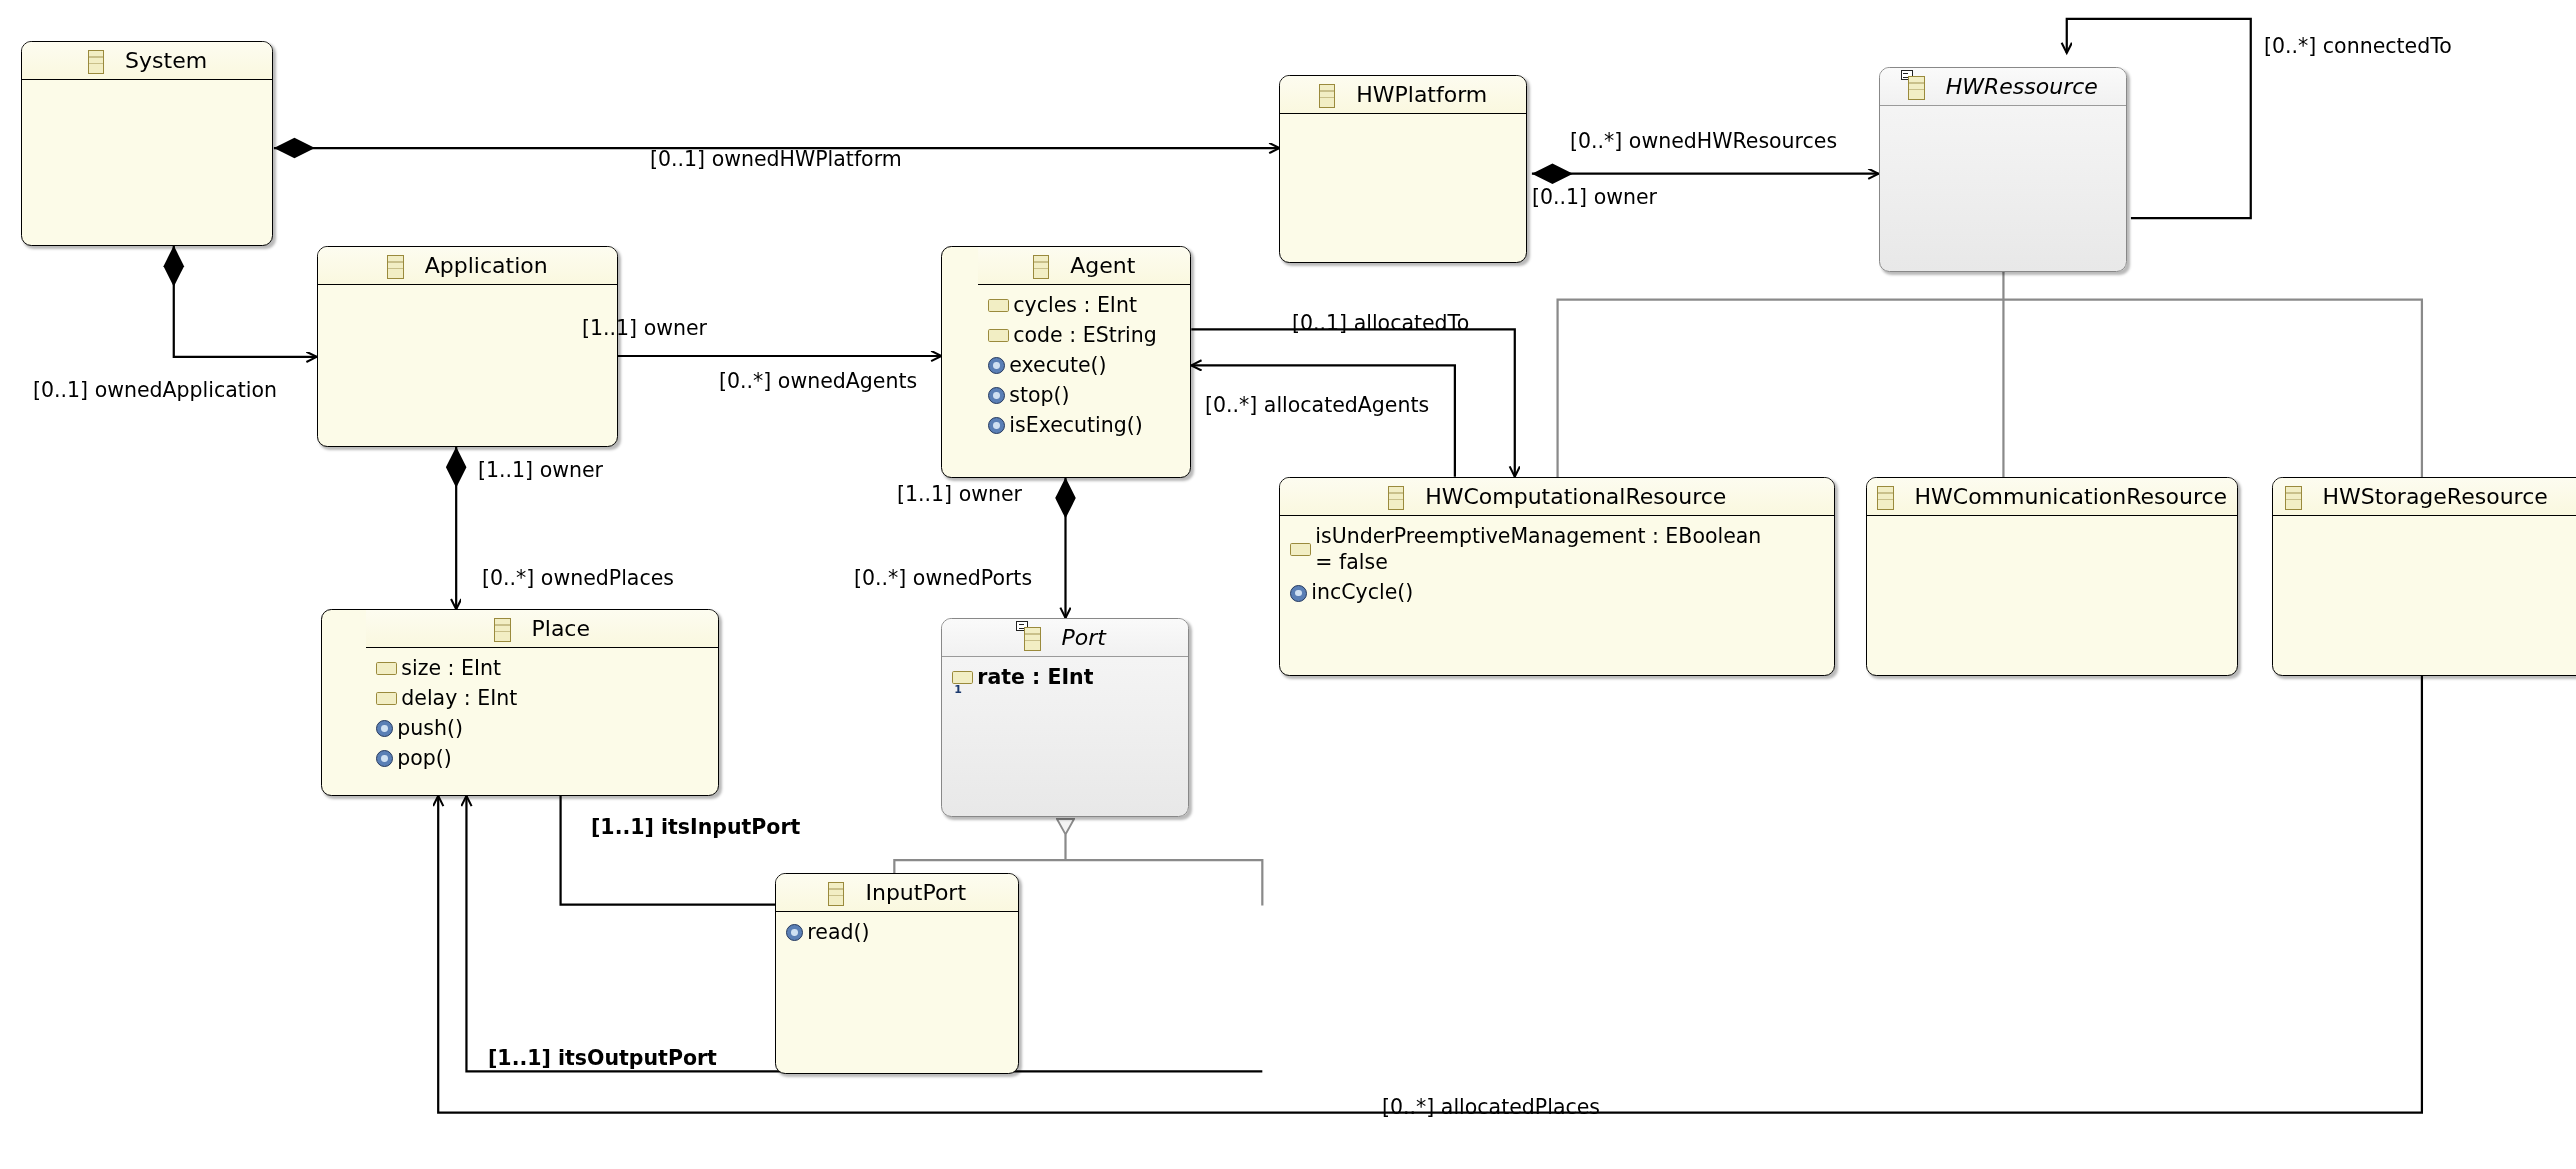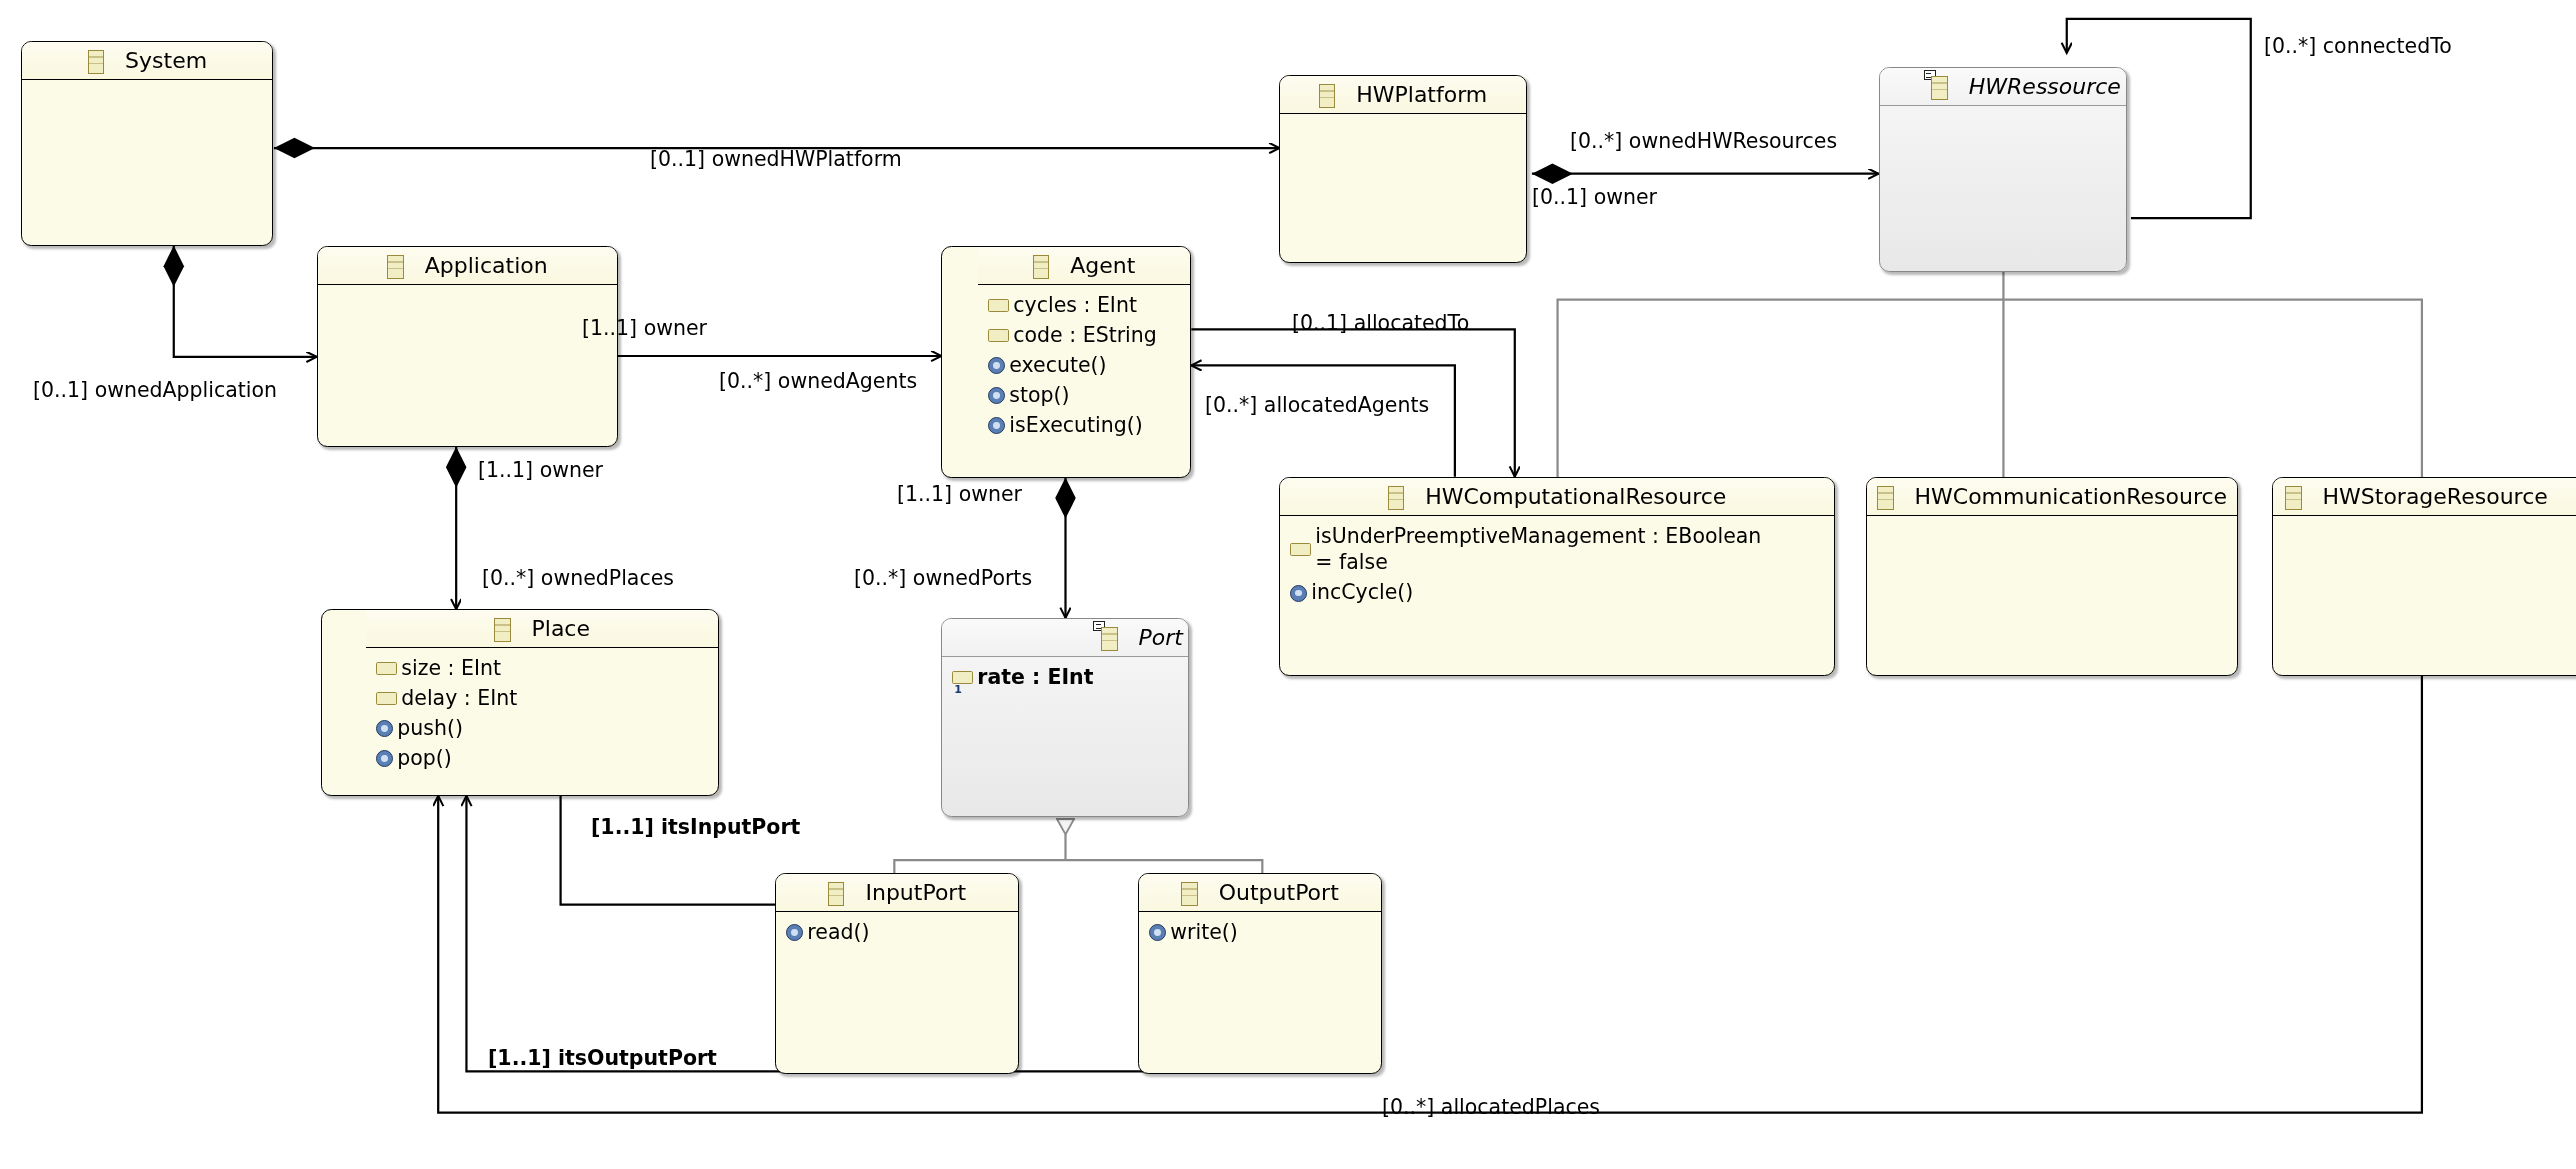--- a/index.html
+++ b/index.html
@@ -16,21 +16,21 @@
        box-shadow:2.6px 2.6px 2.6px rgba(0,0,0,.28);overflow:hidden;}
   .cls.abstract{border-color:#888;
        background:linear-gradient(180deg,#f7f7f7 0%,#efefef 55%,#e8e8e8 100%);}
 
   .cls .hdr{height:38px;display:flex;align-items:center;justify-content:center;
             gap:21px;font-size:22px;color:#000;
             background:linear-gradient(180deg,#fdfcf0 0%,#faf8df 100%);
             border-bottom:1.7px solid #000;box-sizing:border-box;padding:0 5.1px;
             white-space:nowrap;overflow:hidden;}
   .cls.abstract .hdr{background:linear-gradient(180deg,#fafafa 0%,#f1f1f1 100%);
-            border-bottom:1.7px solid #9a9a9a;font-style:italic;justify-content:flex-end;}
+            border-bottom:1.7px solid #9a9a9a;font-style:italic;}
 
   .cls .body{padding:5.1px 0 0 0;}
   .feat{display:flex;align-items:flex-start;gap:4px;font-size:20.5px;
         line-height:1.30;padding:1.7px 5.1px 1.7px 10.3px;white-space:nowrap;}
   .cls.abstract .feat{font-weight:bold;}
   .feat .tx{overflow:hidden;}
 
   
   .ic-class{width:14.5px;height:22px;flex:0 0 14.5px;margin-top:2.6px;
             border:1.7px solid #9a8a3c;background:#f2eec4;position:relative;}
@@ -255,32 +255,20 @@
       <span>InputPort</span>
     </div>
     <div class="body">
       <div class="feat">
         <span class="ic-op"></span>
         <span class="tx">read()</span>
       </div>
     </div>
   </div>
 
-  <div class="cls" style="left:1138px;top:873px;width:244px;height:201px;">
-    <div class="hdr">
-      <span class="ic-class"></span>
-      <span>OutputPort</span>
-    </div>
-    <div class="body">
-      <div class="feat">
-        <span class="ic-op"></span>
-        <span class="tx">write()</span>
-      </div>
-    </div>
-  </div>
 
   <div class="cls" style="left:1279px;top:75px;width:248px;height:188px;">
     <div class="hdr">
       <span class="ic-class"></span>
       <span>HWPlatform</span>
     </div>
     <div class="body"></div>
   </div>
 
   <div class="cls abstract" style="left:1879px;top:67px;width:248px;height:205px;">

